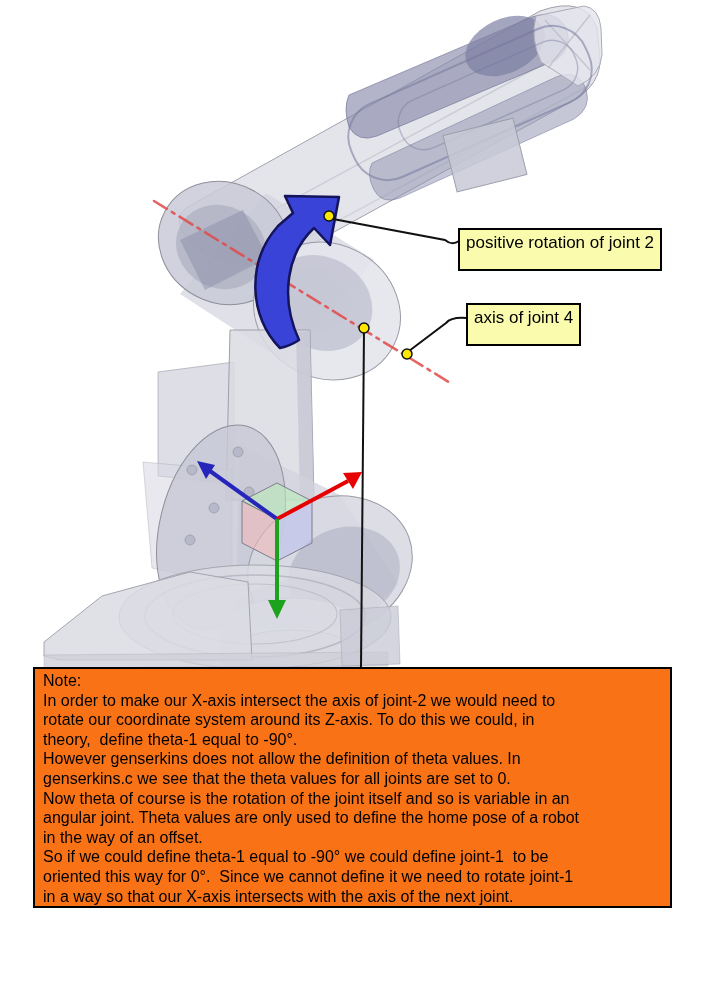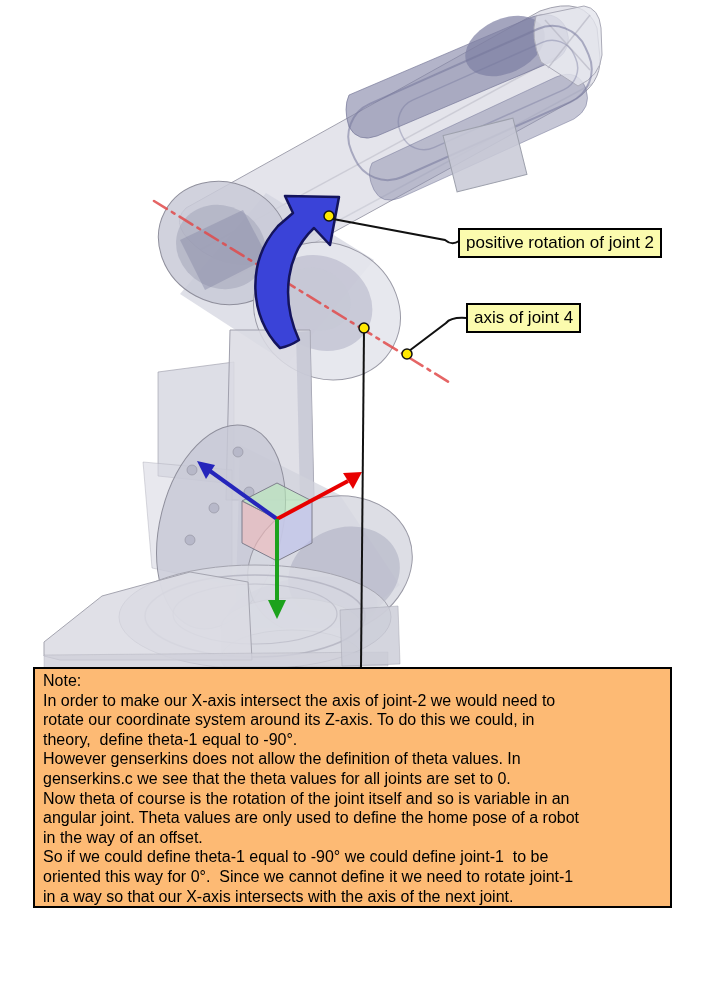--- a/index.html
+++ b/index.html
@@ -4,27 +4,27 @@
 <style>
   html,body{margin:0;padding:0;background:#ffffff;}
   .canvas{
     position:relative;width:707px;height:1000px;background:#ffffff;overflow:hidden;
     font-family:"Liberation Sans", sans-serif;
   }
   .canvas svg{position:absolute;left:0;top:0;}
   .callout{
     position:absolute;box-sizing:border-box;
     background:#FBFBAE;border:2px solid #000;
-    padding:2px 6px 3px 6px;font-size:17px;line-height:21px;color:#000;
+    padding:2px 6px 16px 6px;font-size:17px;line-height:21px;color:#000;
     white-space:nowrap;
   }
   .notebox{
     position:absolute;box-sizing:border-box;
     left:33px;top:667px;width:639px;height:241px;
-    background:#fdba74;border:2px solid #000;
+    background:#f97316;border:2px solid #000;
     padding:2px 8px;color:#000;
     font-size:16px;line-height:19.6px;
     white-space:pre-wrap;overflow:hidden;
   }
 </style>
 </head>
 <body>
 
 <div class="canvas">
 

